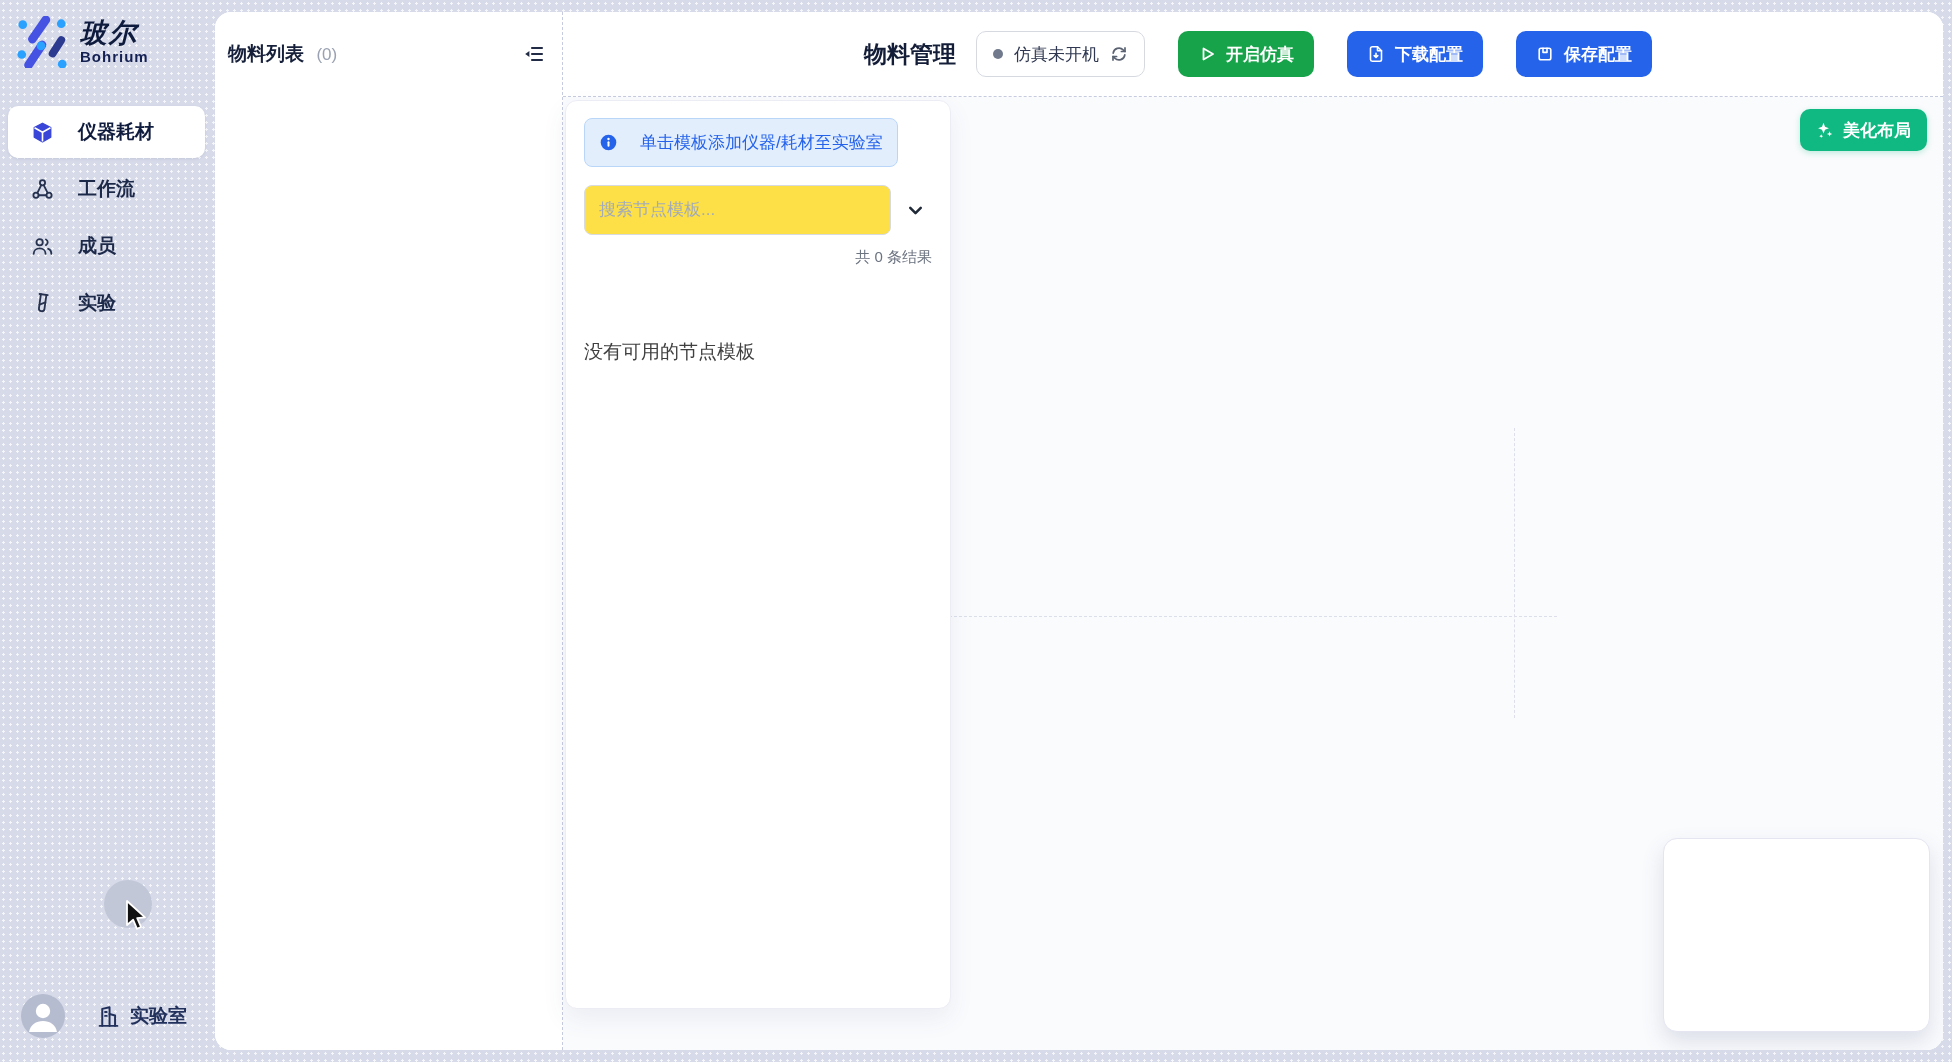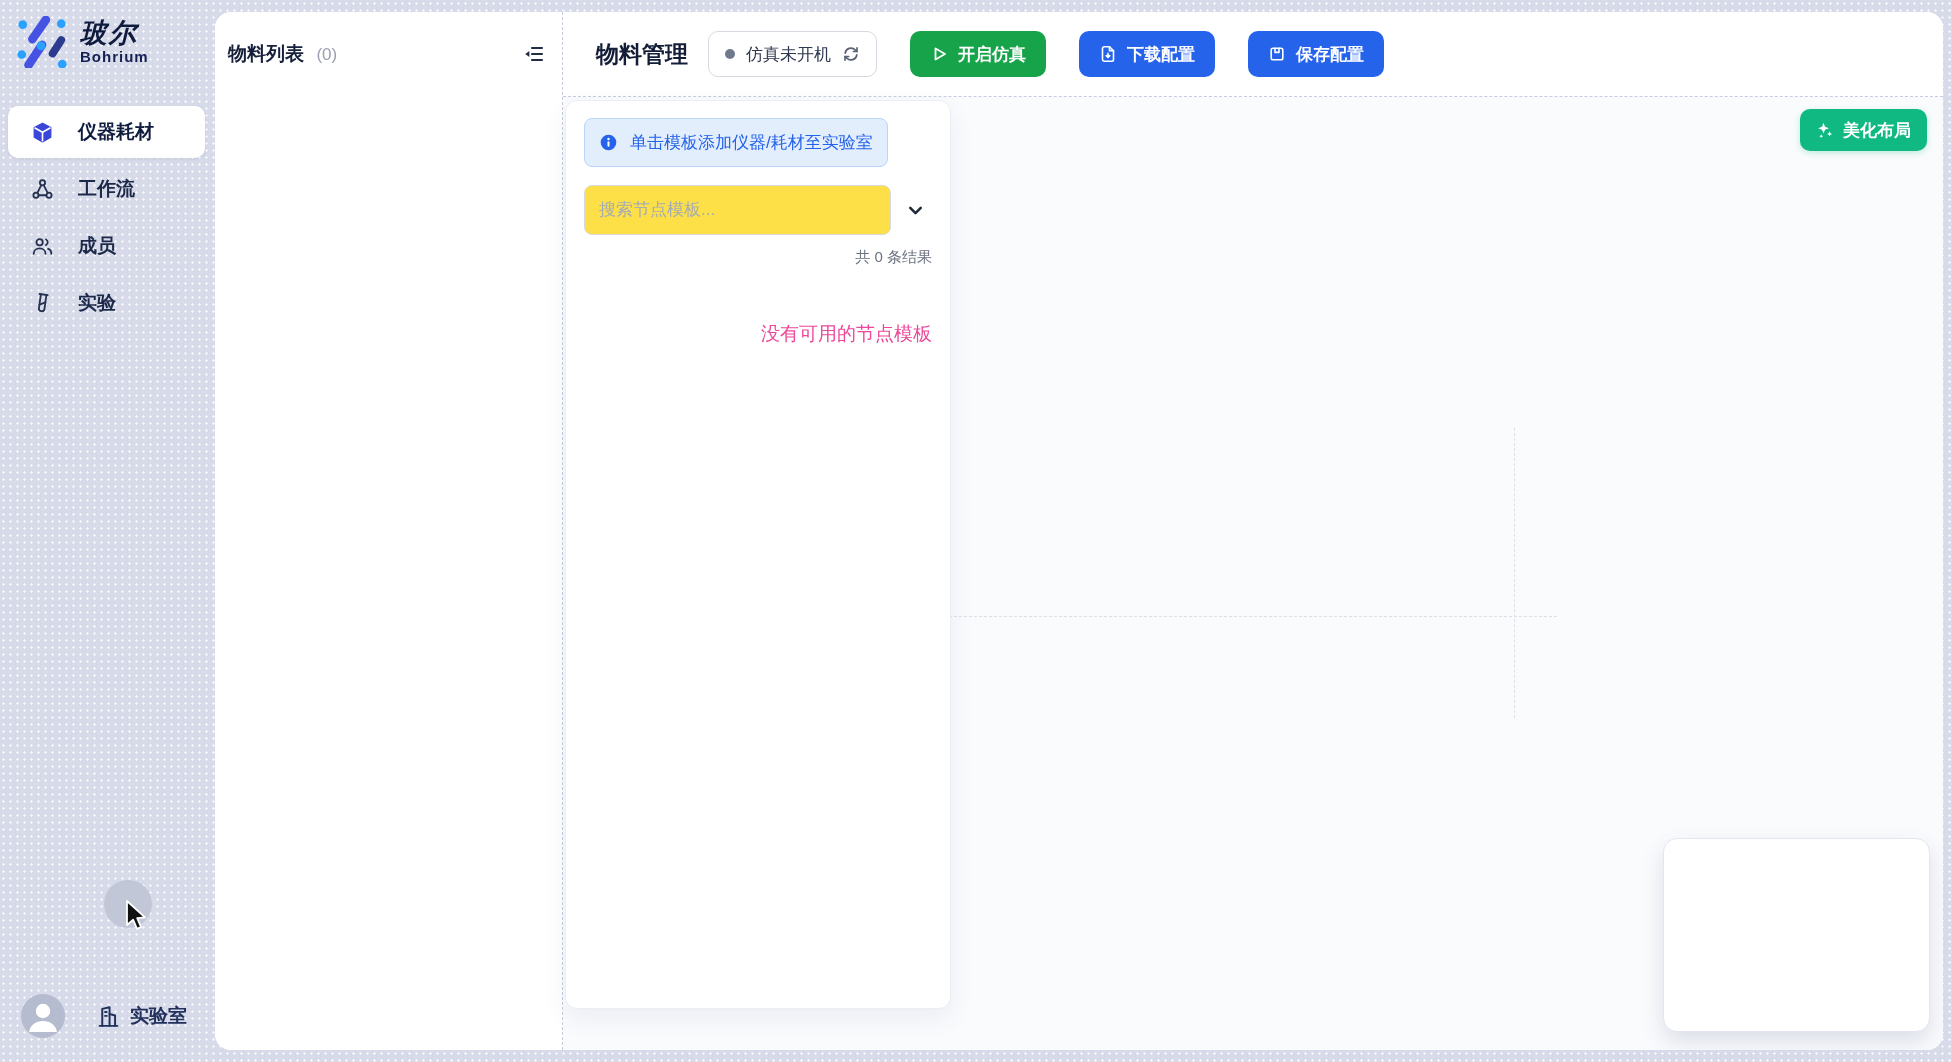--- a/index.html
+++ b/index.html
@@ -45,21 +45,21 @@
   .list-panel-head { display:flex; align-items:center; justify-content:space-between; }
   .list-title { font-size:19px; font-weight:bold; color:#16203a; }
   .list-count { font-size:17px; font-weight:normal; color:#9aa1b2; margin-left:8px; }
   .collapse-btn { background:none; border:none; cursor:pointer; padding:2px; line-height:0; }
 
   
   .main-area { flex:1; display:flex; flex-direction:column; min-width:0; }
   .main-header {
     height:85px; flex:none; background:#fff;
     border-bottom:1px dashed #c7cbdf;
-    display:flex; align-items:center; justify-content:flex-start;
+    display:flex; align-items:center; justify-content:center;
     padding:0 23px 0 33px;
   }
   .page-title { font-size:23px; font-weight:bold; color:#141d38; }
   .actions { display:flex; align-items:center; gap:2px;padding-left:20px; }
   .status-pill {
     height:46px; border:1px solid #d6d9e0; border-radius:10px; background:#fff;
     display:flex; align-items:center; gap:11px; padding:0 16px; cursor:pointer;
   }
   .status-dot { width:10px; height:10px; border-radius:50%; background:#717a8c; }
   .status-text { font-size:17px; color:#2f3850; }
@@ -74,34 +74,34 @@
   .guide-v { position:absolute; left:951px; top:331px; height:290px; width:0; border-left:1px dashed #dcdfe9; }
   .guide-h { position:absolute; left:386px; top:519px; width:608px; height:0; border-top:1px dashed #dcdfe9; }
 
   .tpl-panel {
     position:absolute; left:2px; top:3px; width:386px; height:909px;
     background:#fff; border:1px solid #ececf4; border-radius:12px;
     box-shadow:0 10px 24px rgba(70,80,130,.08);
     padding:17px 18px;
   }
   .banner {
-    display:inline-flex; align-items:center; gap:12px;
+    display:inline-flex; align-items:center; gap:22px;
     background:#e3eefd; border:1px solid #b9d6f9; border-radius:8px;
     height:49px; padding:0 14px; font-size:17px; color:#2563eb; max-width:100%;
   }
   .search-row { margin-top:18px; display:flex; align-items:center; gap:12px; }
   .search-input {
     flex:1; height:50px; border:1px solid #d7dade; border-radius:8px;
     padding:0 14px; font-size:17px; color:#222; outline:none; min-width:0;
     font-family:"Liberation Sans","DejaVu Sans",sans-serif; background:#fde047;
   }
   .search-input::placeholder { color:#a3abb8; }
   .chevron-btn { background:none; border:none; cursor:pointer; line-height:0; padding:2px; margin-right:4px; }
   .result-count { margin-top:13px; text-align:right; font-size:15px; color:#6b7280; }
-  .empty-text { margin-top:54px; text-align:right; font-size:19px; color:#ec4899; }
+  .empty-text { margin-top:72px; text-align:left; font-size:19px; color:#404040; }
 
   .beautify-btn {
     position:absolute; top:12px; right:16px; height:42px;
     background:#10b981; border:none; border-radius:10px;
     display:flex; align-items:center; gap:9px; padding:0 16px;
     font-size:17px; font-weight:600; color:#fff; cursor:pointer;
     box-shadow:0 2px 6px rgba(16,185,129,.25);
     font-family:"Liberation Sans","DejaVu Sans",sans-serif;
   }
   .minimap {

